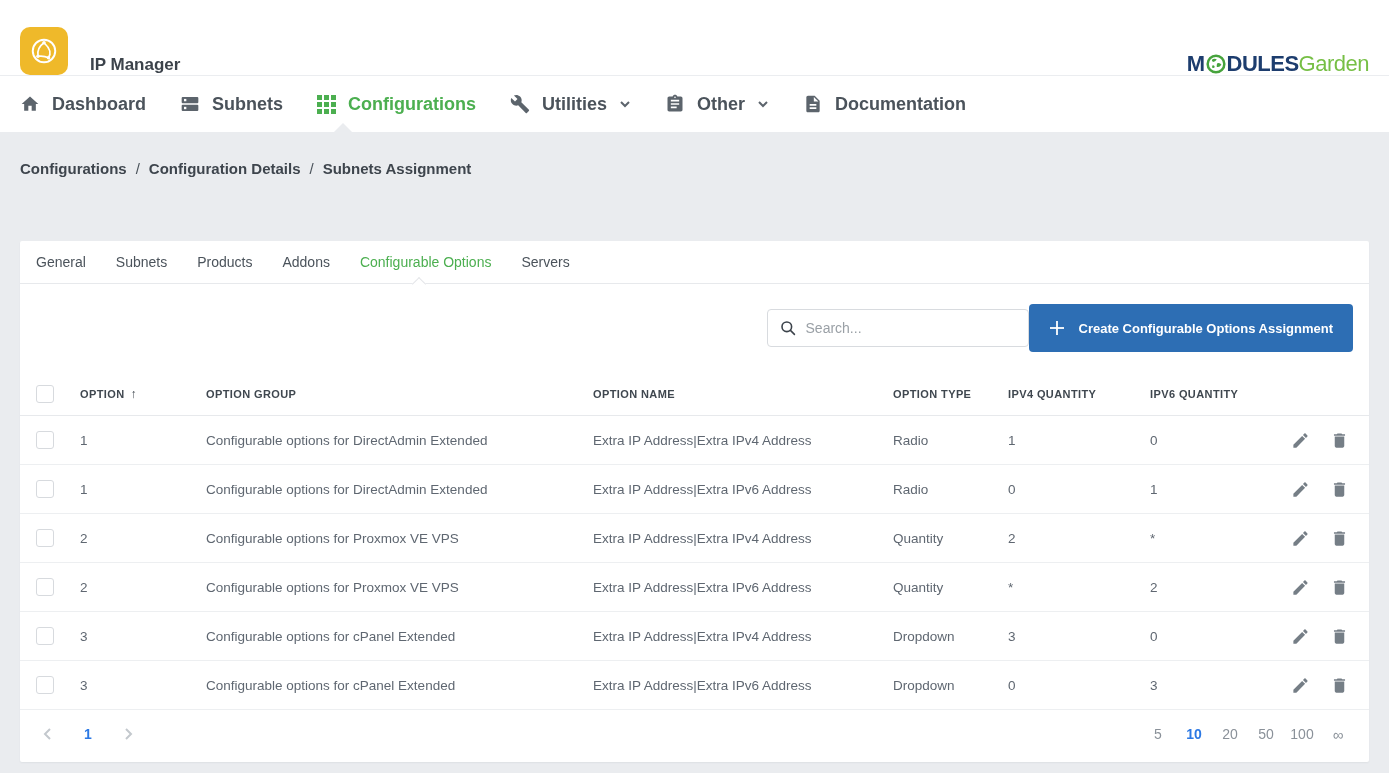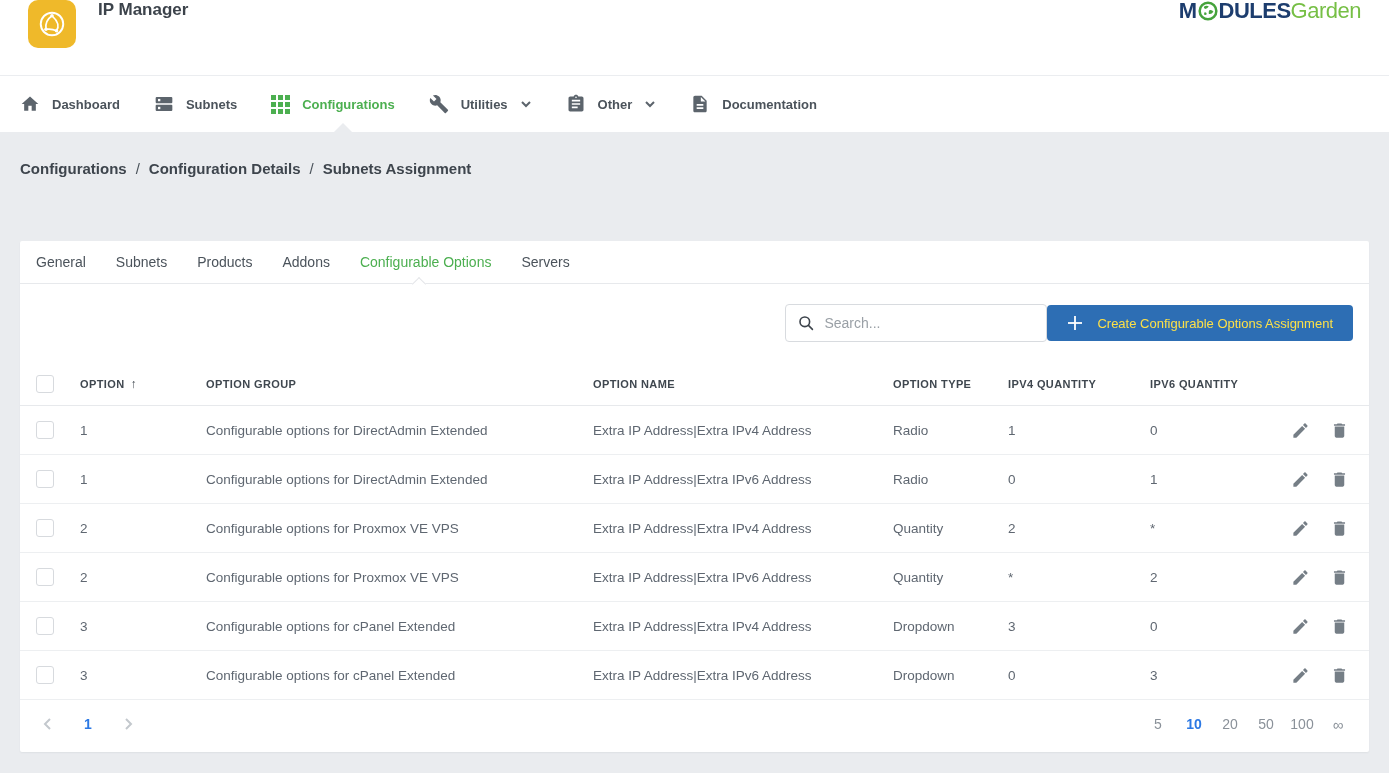--- a/index.html
+++ b/index.html
@@ -1,31 +1,31 @@
 <!DOCTYPE html>
 <html><head>
 <meta charset="utf-8">
 <style>
   * { margin:0; padding:0; box-sizing:border-box; }
   html,body { width:1389px; height:773px; overflow:hidden; }
   body { background:#eaecef; font-family:"Liberation Sans", sans-serif; color:#3e464e; }
 
   
-  .top-header { height:76px; background:#fff; display:flex; align-items:flex-start; padding:0 28px; border-bottom:1px solid #ebedf0; }
+  .top-header { height:76px; background:#fff; display:flex; align-items:flex-end; padding:0 20px; border-bottom:1px solid #ebedf0; }
   .app-logo { width:48px; height:48px; background:#efb92a; border-radius:10px; display:flex; align-items:center; justify-content:center; flex:0 0 auto; }
   .app-title { font-size:17px; font-weight:700; color:#3c434b; margin-left:22px; }
   .brand { margin-left:auto; display:flex; align-items:center; font-size:22px; line-height:1; }
   .brand .navy { color:#1d3d6e; font-weight:700; letter-spacing:-0.5px; }
   .brand .green { color:#76bf45; font-weight:400; letter-spacing:-0.5px; }
   .brand svg { margin:0 1px; }
 
   
   .nav-bar { height:56px; background:#fff; display:flex; align-items:center; gap:34px; padding:0 20px; position:relative; }
   .nav-item { display:flex; align-items:center; gap:12px; cursor:pointer; }
-  .nav-item .label { font-size:13px; font-weight:600; color:#4b535b; }
+  .nav-item .label { font-size:18px; font-weight:600; color:#4b535b; }
   .nav-item svg.nav-ic { fill:#5c646c; }
   .nav-item.active .label { color:#4caf50; }
   .nav-item.active svg.nav-ic { fill:#4caf50; }
   .nav-caret { position:absolute; bottom:0; left:334px; width:0; height:0;
     border-left:9px solid transparent; border-right:9px solid transparent; border-bottom:9px solid #eaecef; }
   .chev { stroke:#5c646c; stroke-width:2; fill:none; }
 
   
   .breadcrumb { padding:28px 20px 24px 20px; font-size:15px; font-weight:600; color:#3e454d; }
   .breadcrumb .sep { margin:0 9px; font-weight:400; color:#4a525a; }
@@ -38,22 +38,22 @@
   .tab { font-size:14px; color:#4b535b; cursor:pointer; }
   .tab.active { color:#4caf50; }
   .tab-caret { position:absolute; bottom:-6px; left:394px; width:10px; height:10px; background:#fff;
     border-left:1px solid #e4e6e9; border-top:1px solid #e4e6e9; transform:rotate(45deg); }
 
   
   .toolbar { display:flex; align-items:center; justify-content:flex-end; padding:20px 16px; }
   .search-box { display:flex; align-items:center; width:262px; height:38px; border:1px solid #d8dbdf; border-radius:4px; padding:0 12px; gap:10px; background:#fff; }
   .search-box input { border:none; outline:none; font-size:14px; color:#3e464e; width:100%; font-family:"Liberation Sans", sans-serif; }
   .search-box input::placeholder { color:#9aa0a6; }
-  .create-btn { display:flex; align-items:center; gap:14px; height:36px; padding:0 20px; background:#2d6eb4; border:none; border-radius:4px;
-    color:#fde047; font-size:13px; font-weight:400; cursor:pointer; font-family:"Liberation Sans", sans-serif; }
+  .create-btn { display:flex; align-items:center; gap:14px; height:48px; padding:0 20px; background:#2d6eb4; border:none; border-radius:4px;
+    color:#ffffff; font-size:13px; font-weight:700; cursor:pointer; font-family:"Liberation Sans", sans-serif; }
 
   
   .tbl-row { display:flex; align-items:center; padding-left:16px; }
   .tbl-head { height:44px; border-bottom:1px solid #e7e9ec; }
   .tbl-body-row { height:49px; border-bottom:1px solid #edeff1; }
   .col-check { width:44px; }
   .col-option { width:126px; }
   .col-group  { width:387px; }
   .col-name   { width:300px; }
   .col-type   { width:115px; }

